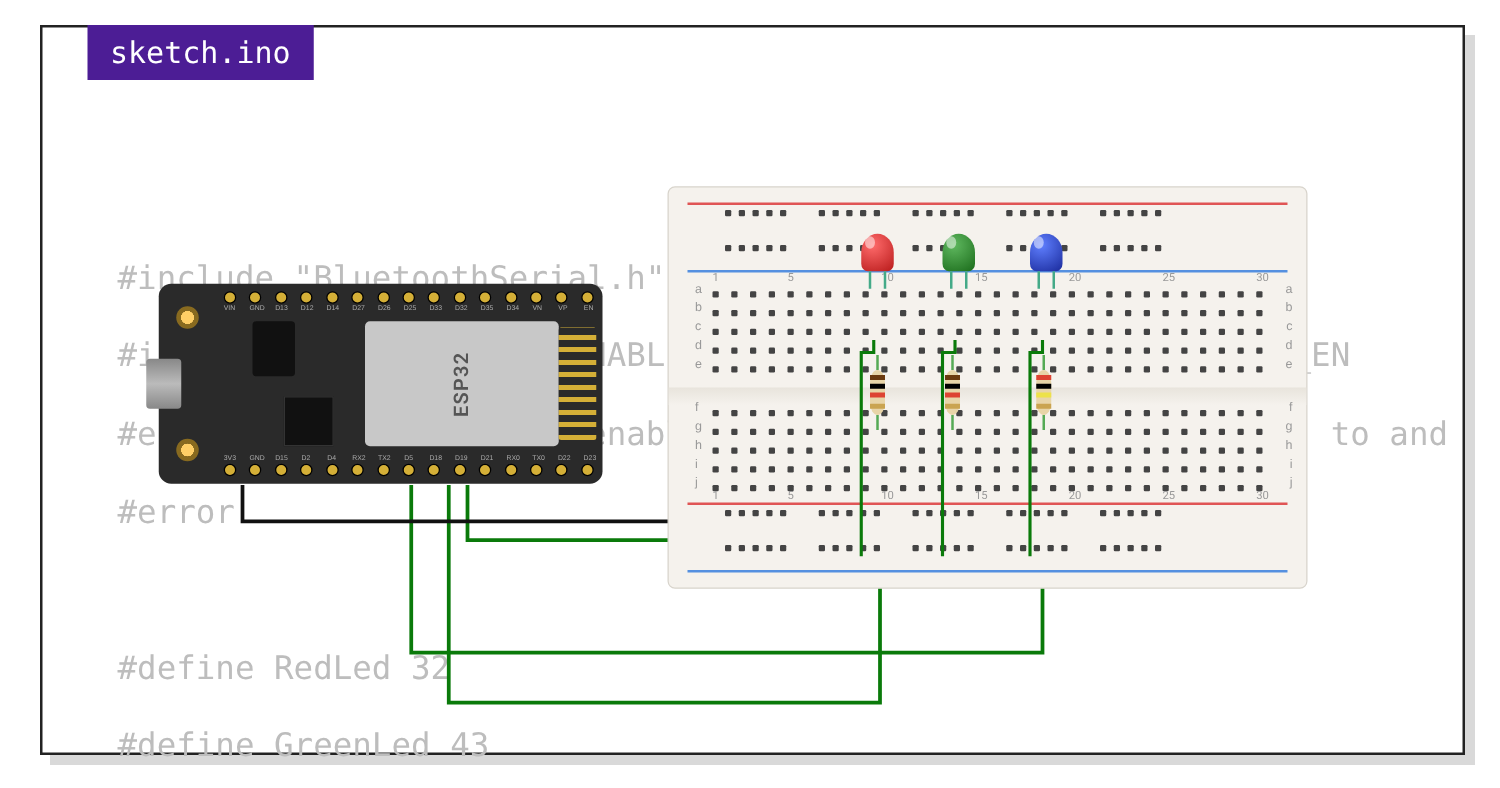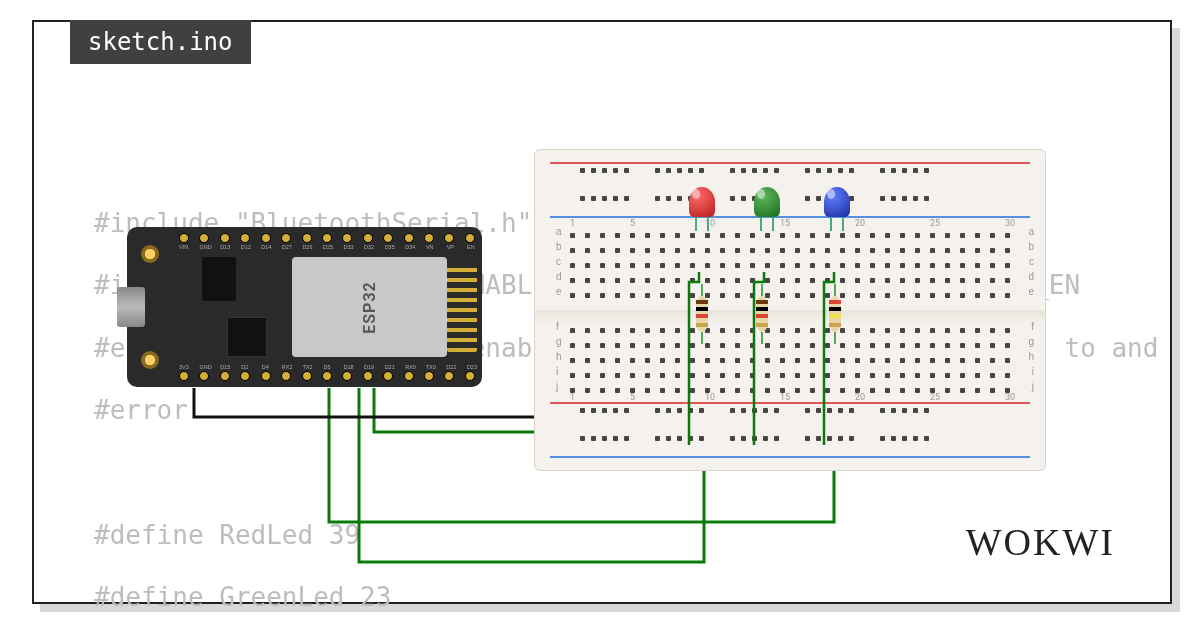--- a/index.html
+++ b/index.html
@@ -19,21 +19,21 @@
     width: 1136px;
     height: 580px;
     border: 2px solid #222;
     background: #fff;
     box-shadow: 8px 8px 0 rgba(0,0,0,0.15);
   }
   .tab {
     position: absolute;
     left: 70px;
     top: 20px;
-    background: #404040;
+    background: #4c1d95;
     color: #fff;
     font-size: 24px;
     padding: 8px 18px;
     font-family: Menlo, Consolas, monospace;
     z-index: 5;
   }
   .code-bg {
     position: absolute;
     left: 60px;
     top: 170px;
@@ -323,22 +323,22 @@
 </head>
 <body>
 
 <div class="frame">
 
   <div class="code-bg"><span>#include "BluetoothSerial.h"</span>
 <span>#if !defined(CONFIG_BT_ENABLED) || !defined(CONFIG_BLUEDROID_EN</span>
 <span>#error Bluetooth is not enabled! Please run `make menuconfig` to and</span>
 <span>#error</span>
 <span></span>
-<span>#define RedLed 39</span>
-<span>#define GreenLed 23</span>
+<span>#define RedLed 32</span>
+<span>#define GreenLed 43</span>
 </div>
 
   <svg class="wire-svg">
 
     <path d="M 325 366 L 325 540 L 670 540 L 670 345" stroke="#0a7a0a" stroke-width="3" fill="none"></path>
     <path d="M 340 366 L 340 410 L 730 410 L 730 345" stroke="#0a7a0a" stroke-width="3" fill="none"></path>
     <path d="M 295 366 L 295 500 L 800 500 L 800 345" stroke="#0a7a0a" stroke-width="3" fill="none"></path>
 
     <path d="M 160 366 L 160 395 L 615 395 L 615 423" stroke="#111" stroke-width="3" fill="none"></path>
   </svg>
@@ -1012,18 +1012,17 @@
       <div class="band" style="top:27px;background:#caa450"></div>
     </div>
   </div>
 
   <svg class="wire-svg front">
     <path d="M 665 250 L 665 260 L 655 260 L 655 423" stroke="#0a7a0a" stroke-width="2.5" fill="none"></path>
     <path d="M 730 250 L 730 260 L 720 260 L 720 423" stroke="#0a7a0a" stroke-width="2.5" fill="none"></path>
     <path d="M 800 250 L 800 260 L 790 260 L 790 423" stroke="#0a7a0a" stroke-width="2.5" fill="none"></path>
   </svg>
 
-  <div class="brand">WOKWI</div>
 </div>
 
 <div class="tab">
   <span>sketch.ino</span>
 </div>
 
 </body></html>

